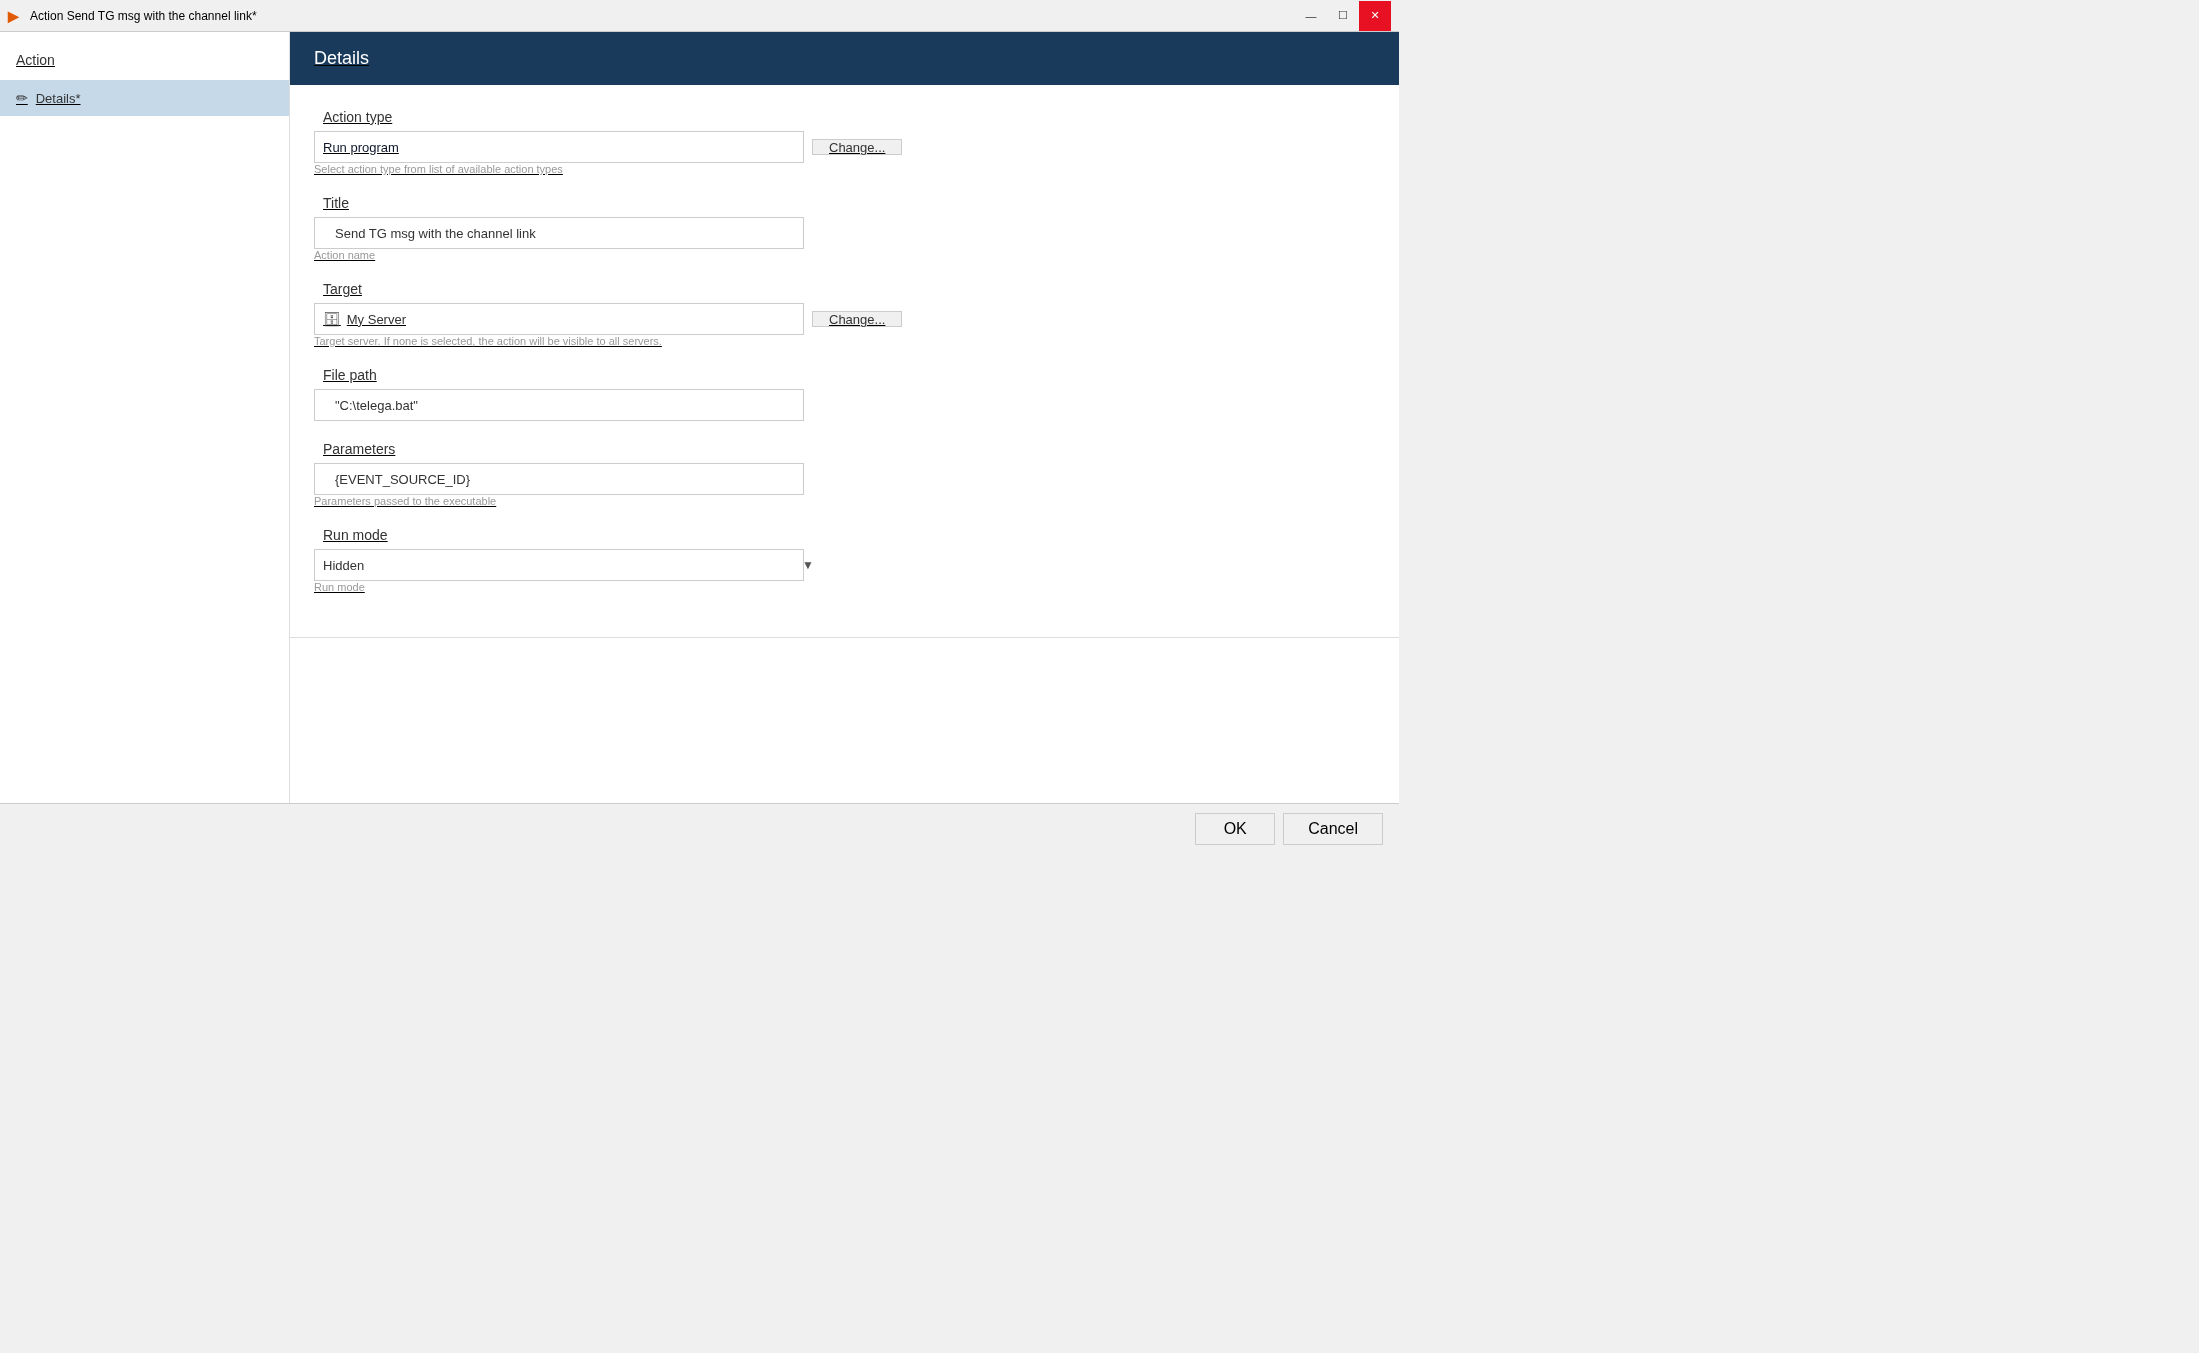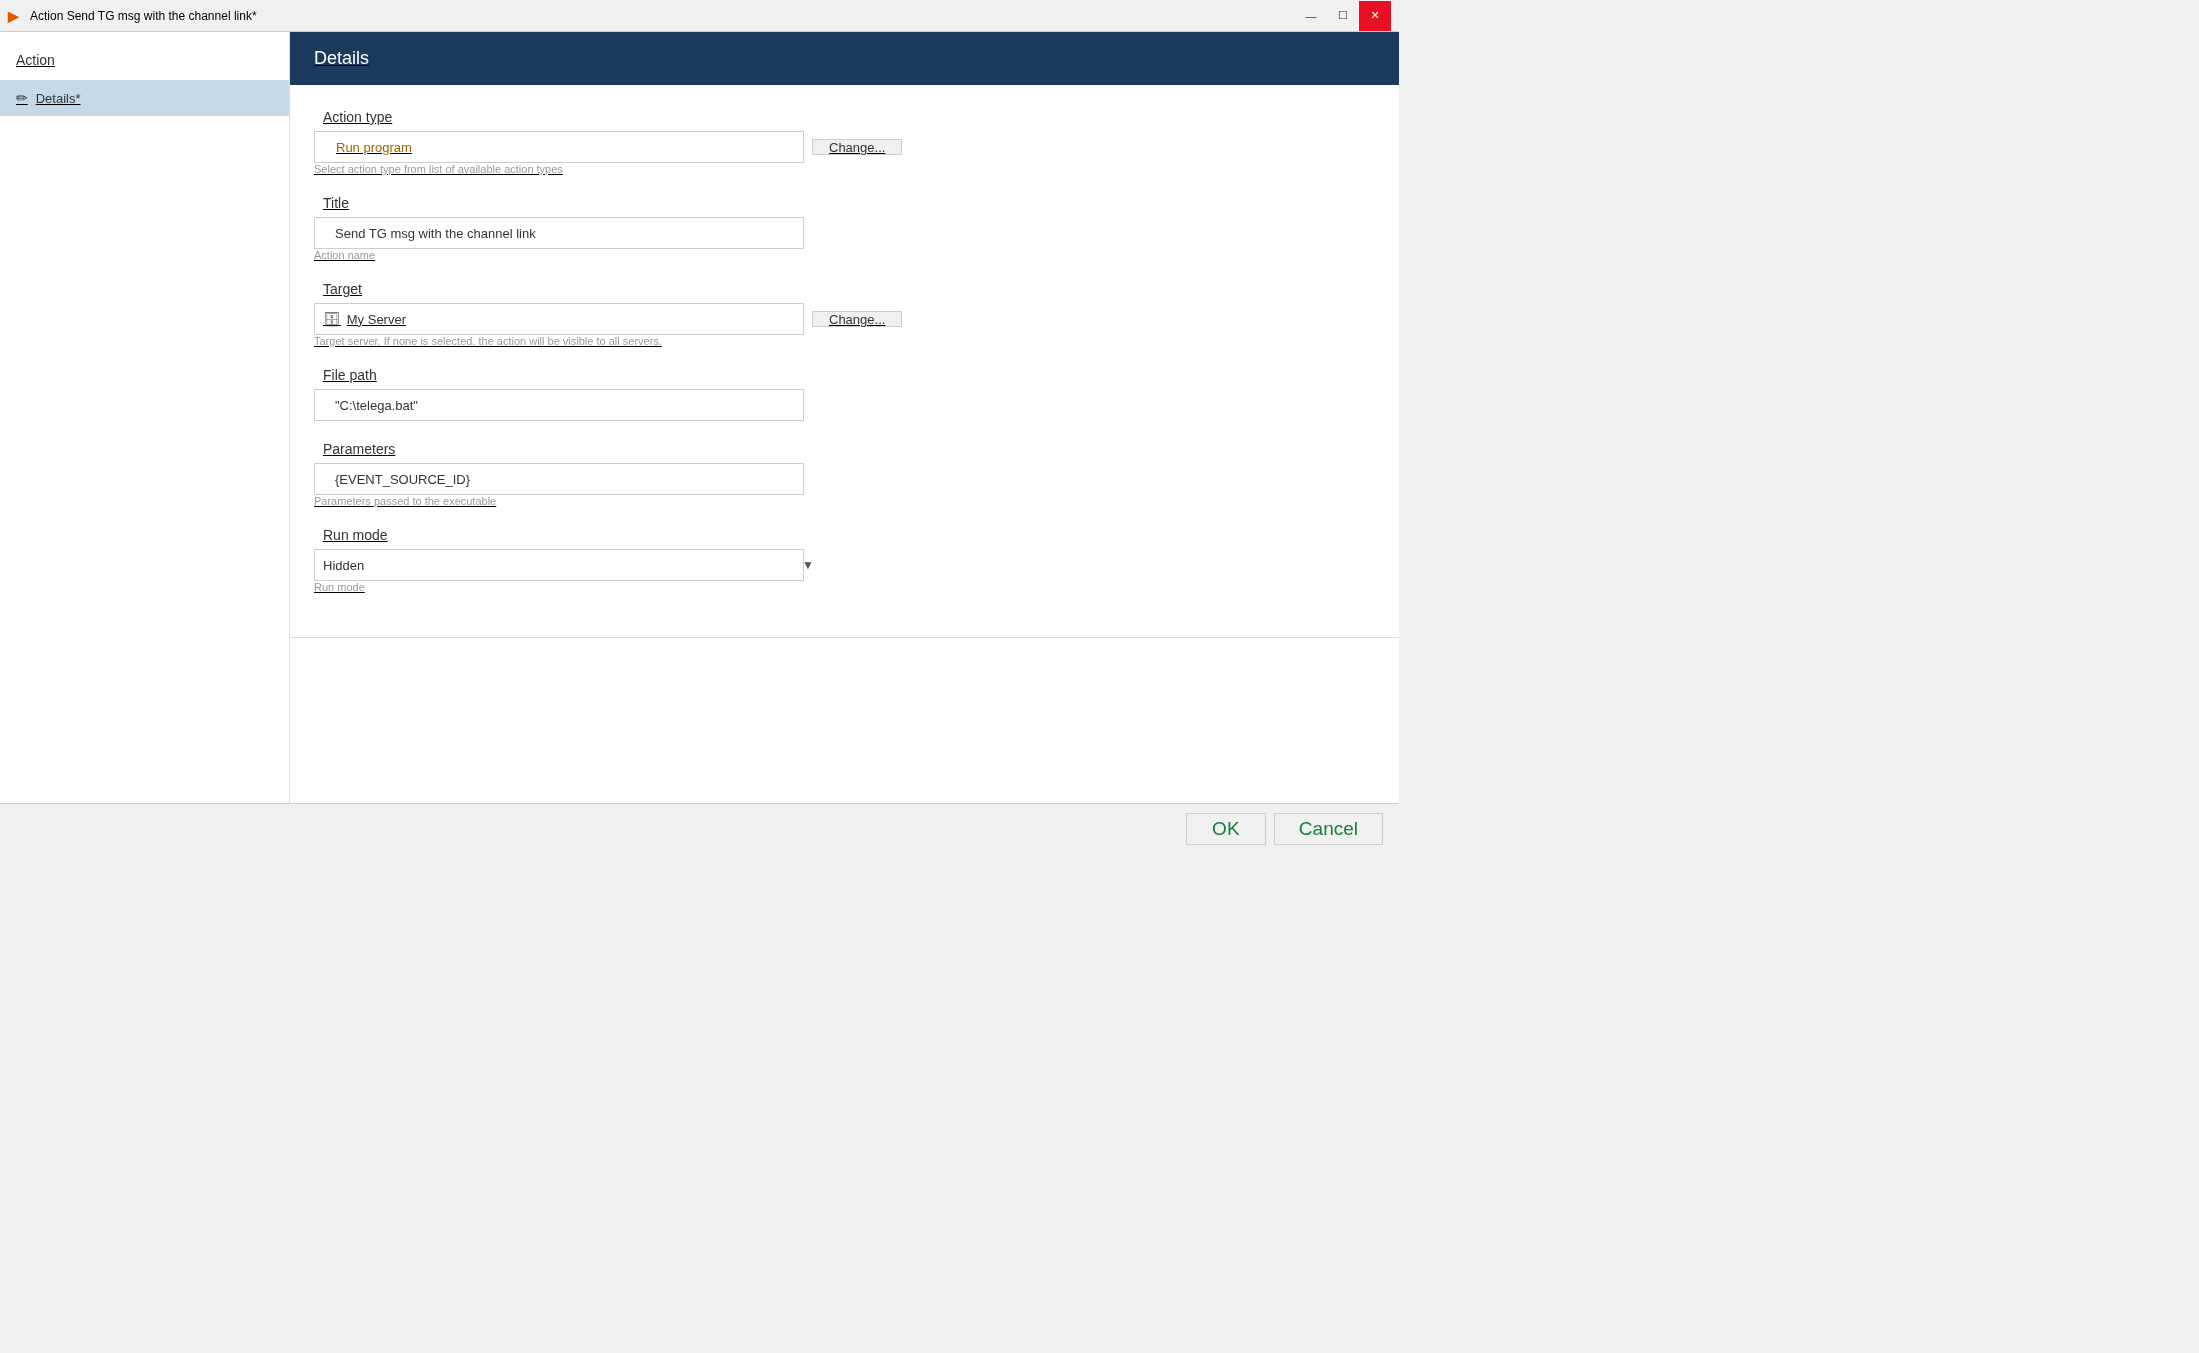--- a/index.html
+++ b/index.html
@@ -129,23 +129,23 @@
     .input-row {
       display: flex;
       align-items: center;
       gap: 8px;
     }
 
     .form-input {
       width: 490px;
       height: 32px;
       border: 1px solid #ccc;
-      padding: 4px 21px;
-      font-size: 13px;
-      color: #a16207;
+      padding: 4px 8px;
+      font-size: 13px;
+      color: #0f172a;
       background: #fff;
       outline: none;
     }
 
     .form-input-full {
       width: 490px;
       height: 32px;
       border: 1px solid #ccc;
       padding: 4px 20px;
       font-size: 13px;
@@ -228,22 +228,22 @@
       left: 0;
       right: 0;
     }
 
     .bottom-btn {
       height: 32px;
       min-width: 80px;
       padding: 0 24px;
       border: 1px solid #ccc;
       background: #f0f0f0;
-      font-size: 19px;
-      color: #15803d;
+      font-size: 16px;
+      color: #000000;
       cursor: pointer;
     }
 
     .divider {
       height: 1px;
       background: #ddd;
       margin: 0 0 16px 0;
     }
   </style>
 </head>

